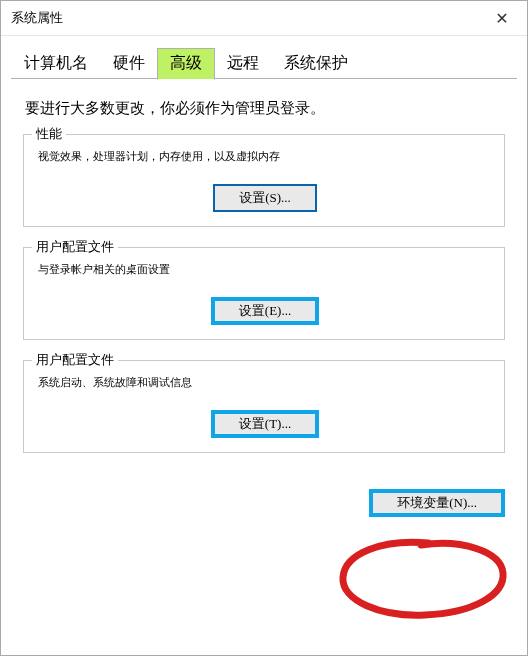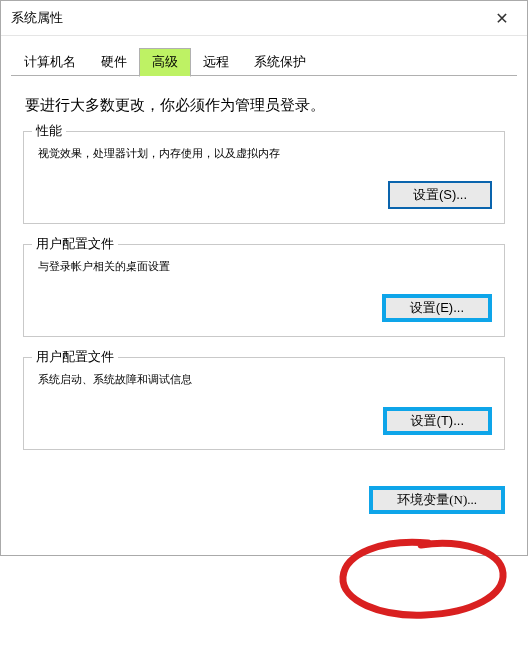--- a/index.html
+++ b/index.html
@@ -8,21 +8,21 @@
     width: 528px;
     height: 660px;
     font-family: "Microsoft YaHei", "Segoe UI", sans-serif;
     font-size: 13px;
     background: #fff;
     color: #000;
     overflow: hidden;
   }
   .window {
     width: 528px;
-    height: 556px;
+    height: 656px;
     border: 1px solid #aaa;
     box-sizing: border-box;
     background: #fff;
     position: relative;
   }
   .titlebar {
     height: 34px;
     border-bottom: 1px solid #e5e5e5;
     display: flex;
     align-items: center;
@@ -56,21 +56,21 @@
     bottom: 0;
     border-bottom: 1px solid #b0b0b0;
     z-index: 0;
   }
   .tab {
     padding: 4px 12px 5px 12px;
     border: 1px solid transparent;
     border-bottom: none;
     position: relative;
     z-index: 1;
-    font-size: 13px;
+    font-size: 16px;
     cursor: default;
     margin-right: -1px;
   }
   .tab.active {
     border-color: #b0b0b0;
     background: #bef264;
     z-index: 2;
     border-bottom: 1px solid #fff;
     margin-bottom: -1px;
   }
@@ -94,22 +94,23 @@
     background: #fff;
     padding: 0 4px;
     font-size: 13px;
   }
   .group .desc {
     font-size: 11px;
     margin-bottom: 20px;
   }
   .group .btnrow {
     display: flex;
-    justify-content: flex-end;
+    justify-content: center;
     margin-top: 18px;
+    font-family: Liberation Serif, serif;
   }
   .btn {
     min-width: 104px;
     height: 28px;
     border: 4px solid #0ea5e9;
     background: #e9e9e9;
     font-size: 13px;
     display: inline-flex;
     align-items: center;
     justify-content: center;

